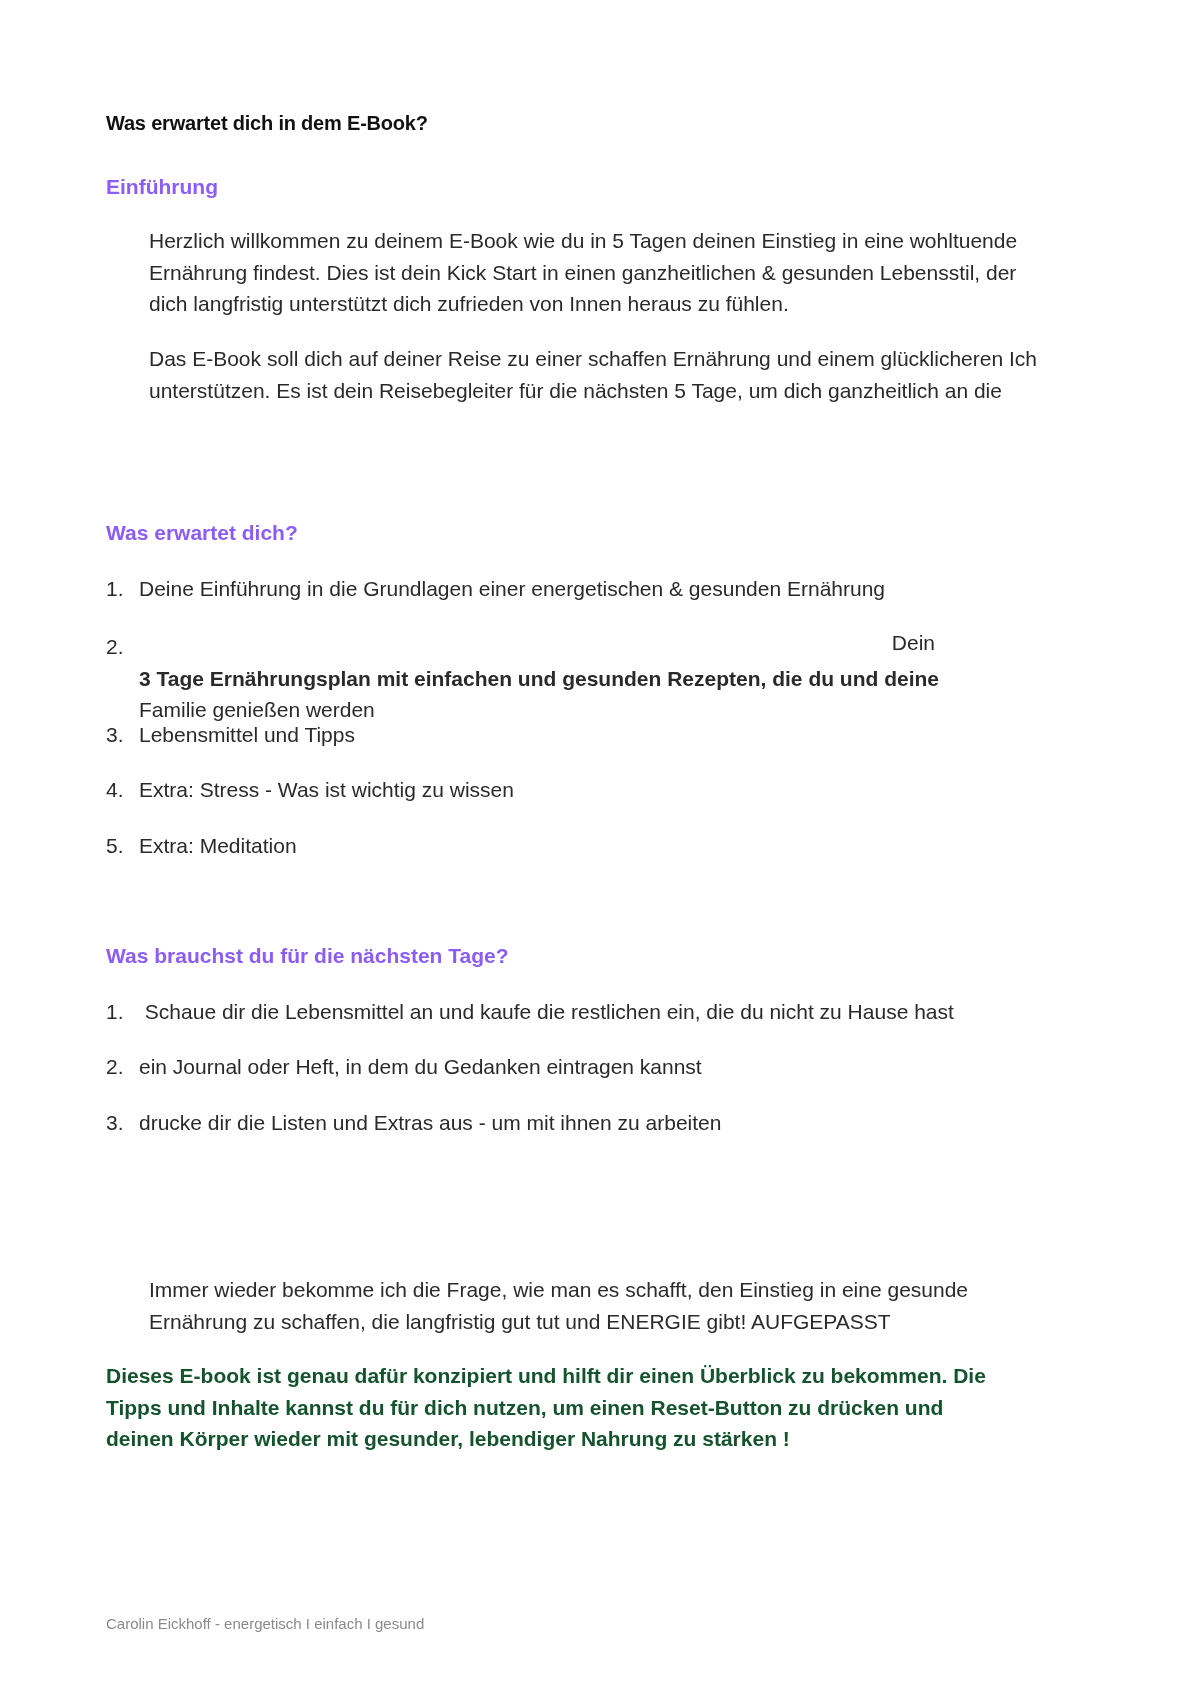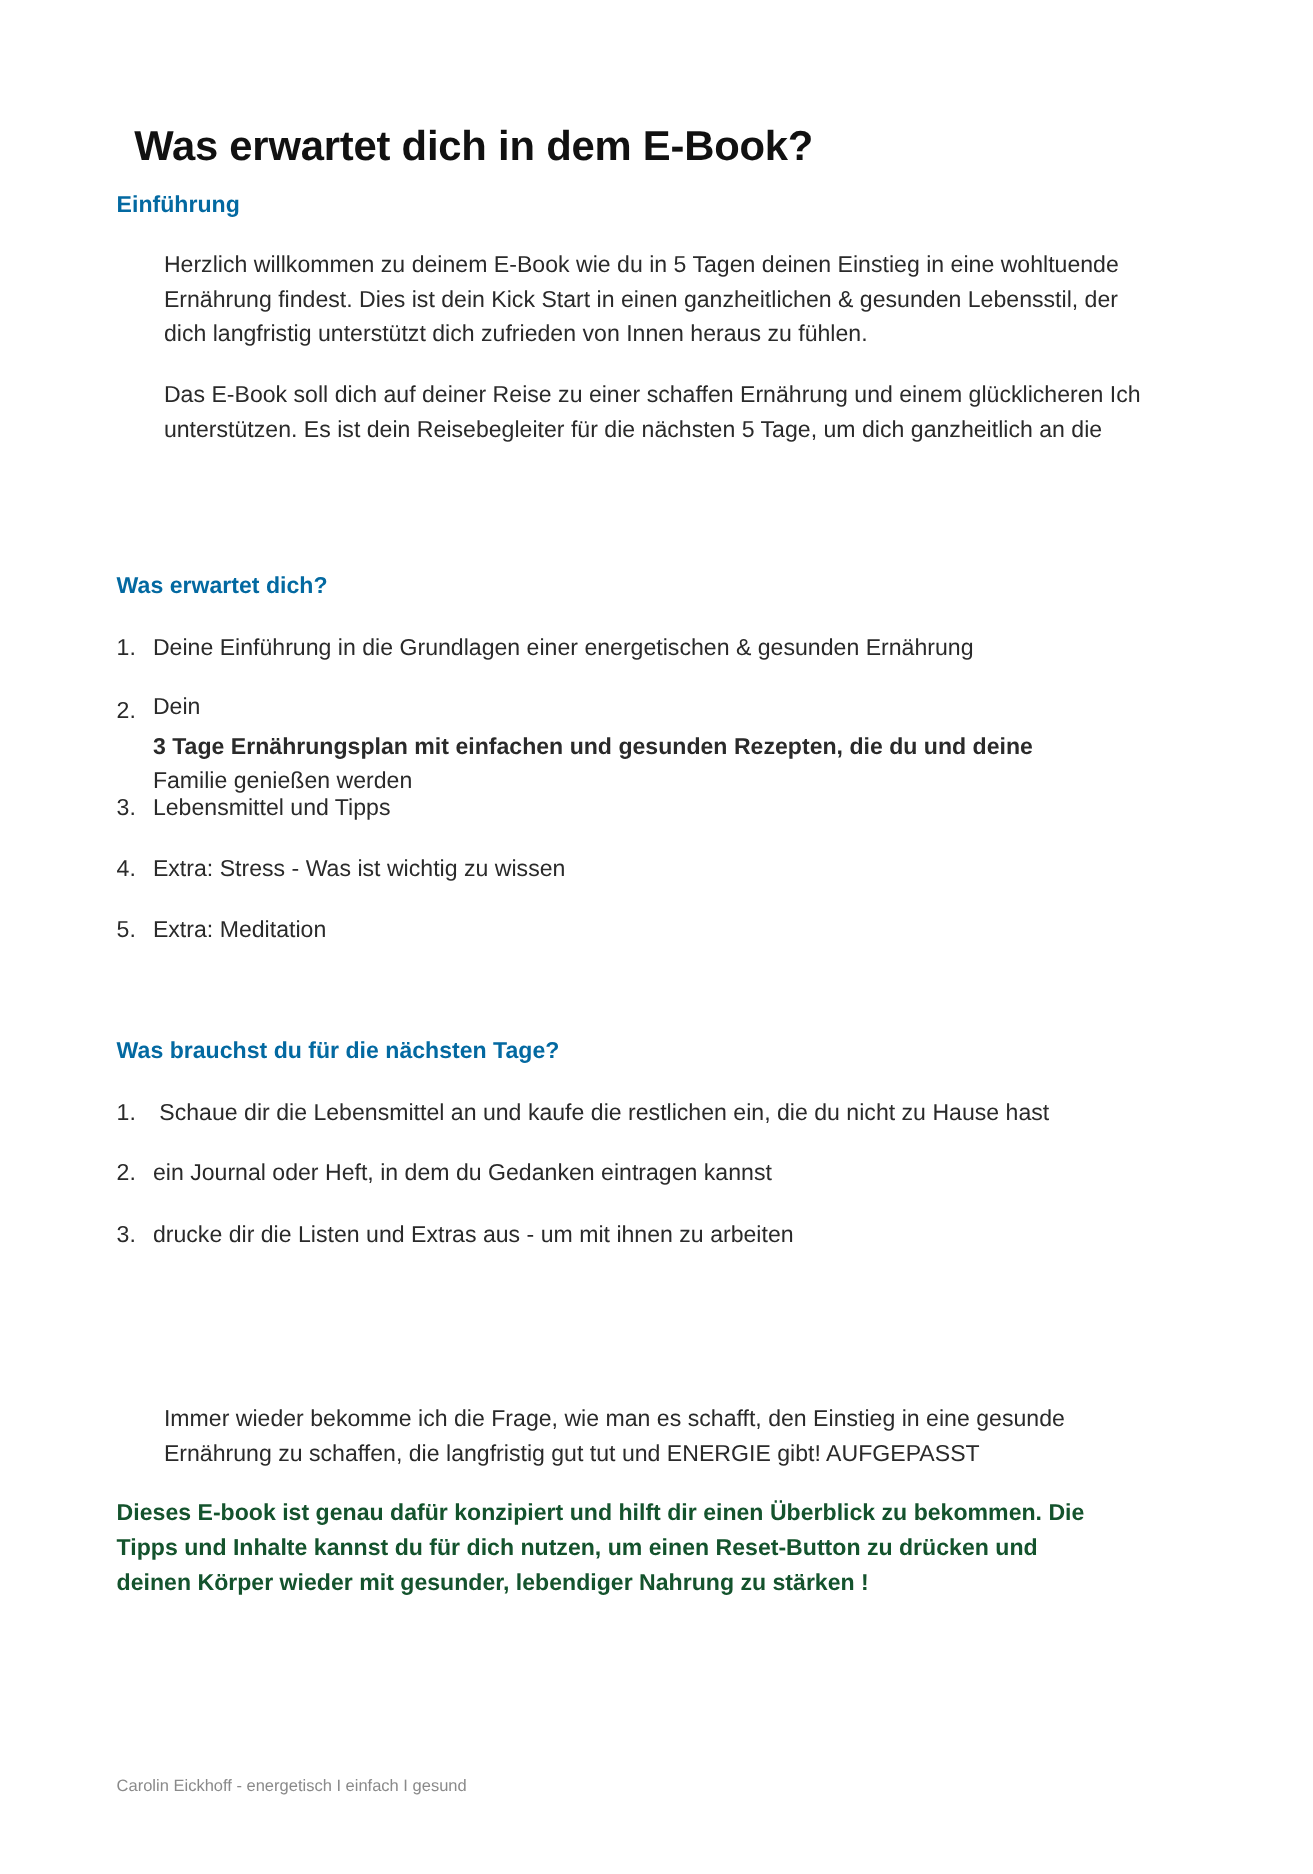--- a/index.html
+++ b/index.html
@@ -2,29 +2,29 @@
 <html><head>
 <meta charset="utf-8">
 <style>
   html, body { margin: 0; padding: 0; background: #ffffff; }
   body {
     width: 1194px; height: 1704px; position: relative; overflow: hidden;
     font-family: "Liberation Sans", sans-serif; color: #1a1a1a;
   }
   .page { position: absolute; left: 106px; top: 0; width: 1010px; }
   .abs { position: absolute; left: 0; white-space: nowrap; }
-  .title { font-size: 38px; font-weight: bold; color: #111; letter-spacing: -0.2px; margin-left: 16px; }
-  .h { font-size: 21px; font-weight: bold; color: #0369a1; }
+  .title { font-size: 20px; font-weight: bold; color: #111; letter-spacing: -0.2px; }
+  .h { font-size: 21px; font-weight: bold; color: #8b5cf6; }
   .p { font-size: 21px; line-height: 31.5px; color: #2a2a2a; white-space: normal; width: 1010px; }
   .p span { display: block; white-space: nowrap; margin-left: 43px; }
   .li { font-size: 21px; color: #2a2a2a; line-height: 31.5px; }
   .li .num { display: inline-block; width: 33px; }
   .li .txt { display: inline-block; vertical-align: top; }
   .li .txt span { display: block; white-space: nowrap; }
-  .li .sup { font-size: 21px; position: relative; top: -4px; margin-right: 4px; }
+  .li .sup { font-size: 21px; position: relative; top: -4px; margin-right: 4px; text-align: right; }
   .li .rest { font-size: 21px; font-weight: bold; }
   .bold-p { font-size: 21px; font-weight: bold; color: #14532d; line-height: 31.5px; }
   .bold-p span { display: block; white-space: nowrap; }
   .footer { font-size: 15px; color: #8a8a8a; }
 </style>
 </head>
 <body>
 
 <div class="page">
 

